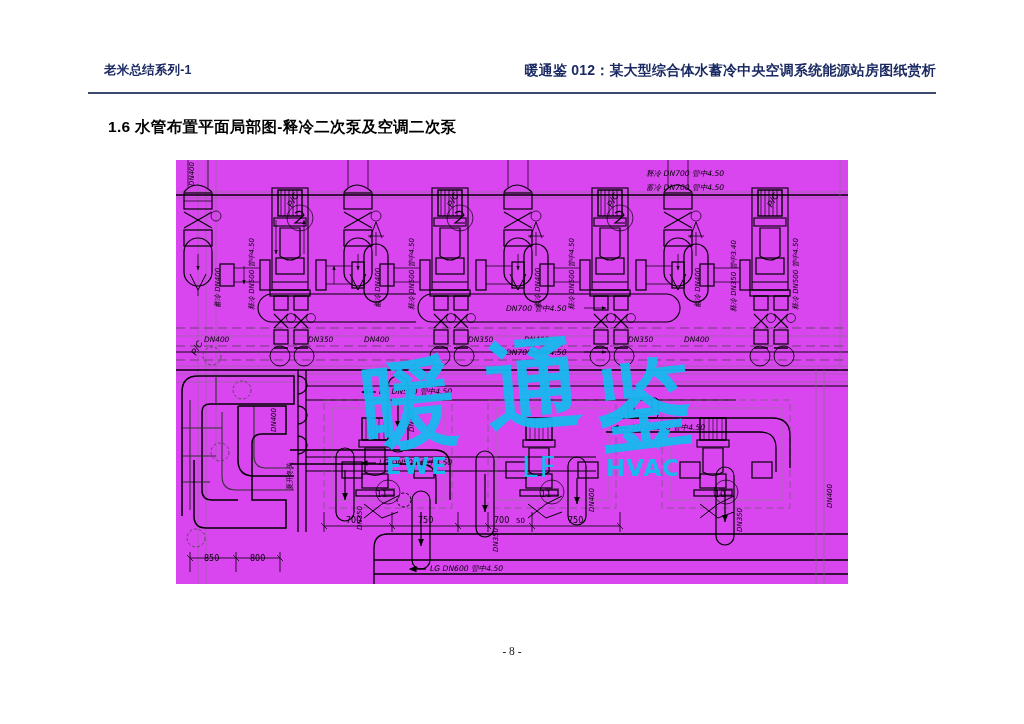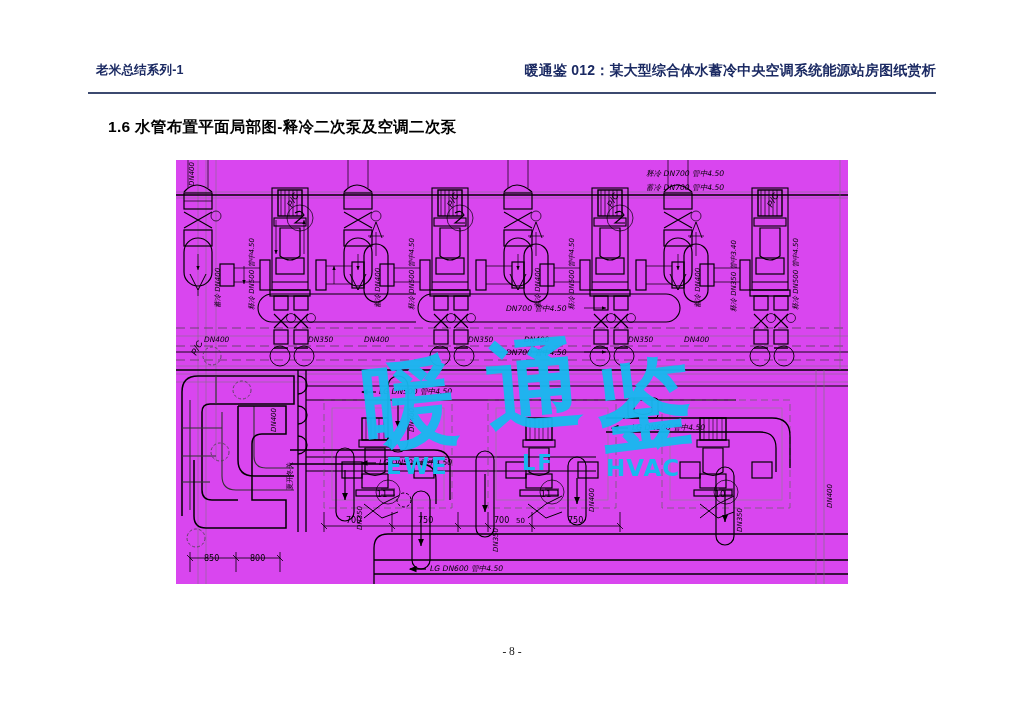--- a/index.html
+++ b/index.html
@@ -26,21 +26,21 @@
   
   .header {
     position: absolute;
     left: 88px;
     top: 62px;
     width: 848px;
     height: 26px;
   }
   .header-left {
     position: absolute;
-    left: 8px; top: 0;
+    left: 16px; top: 0;
     font-size: 12.5px;
     font-weight: bold;
     color: #1b2a63;
     white-space: nowrap;
     letter-spacing: .2px;
   }
   .header-right {
     position: absolute;
     right: 0; top: 0;
     font-size: 14px;
@@ -122,21 +122,21 @@
     position: absolute;
     left: 200px; top: 293px;
     font-size: 23px; font-weight: bold; letter-spacing: 2px;
     color: #17b9ef;
     font-family: "DejaVu Sans", "Liberation Sans", sans-serif;
     margin-left: 10px;
   }
   .wm-sub2 {
     position: absolute;
     left: 346px; top: 291px;
-    font-size: 21px; font-weight: bold; letter-spacing: 2px;
+    font-size: 28px; font-weight: normal; letter-spacing: 2px;
     color: #17b9ef;
     font-family: "DejaVu Sans", "Liberation Sans", sans-serif;
   }
   .wm-sub3 {
     position: absolute;
     left: 430px; top: 295px;
     font-size: 23px; font-weight: bold; letter-spacing: 1px;
     color: #17b9ef;
     font-family: "DejaVu Sans", "Liberation Sans", sans-serif;
   }

